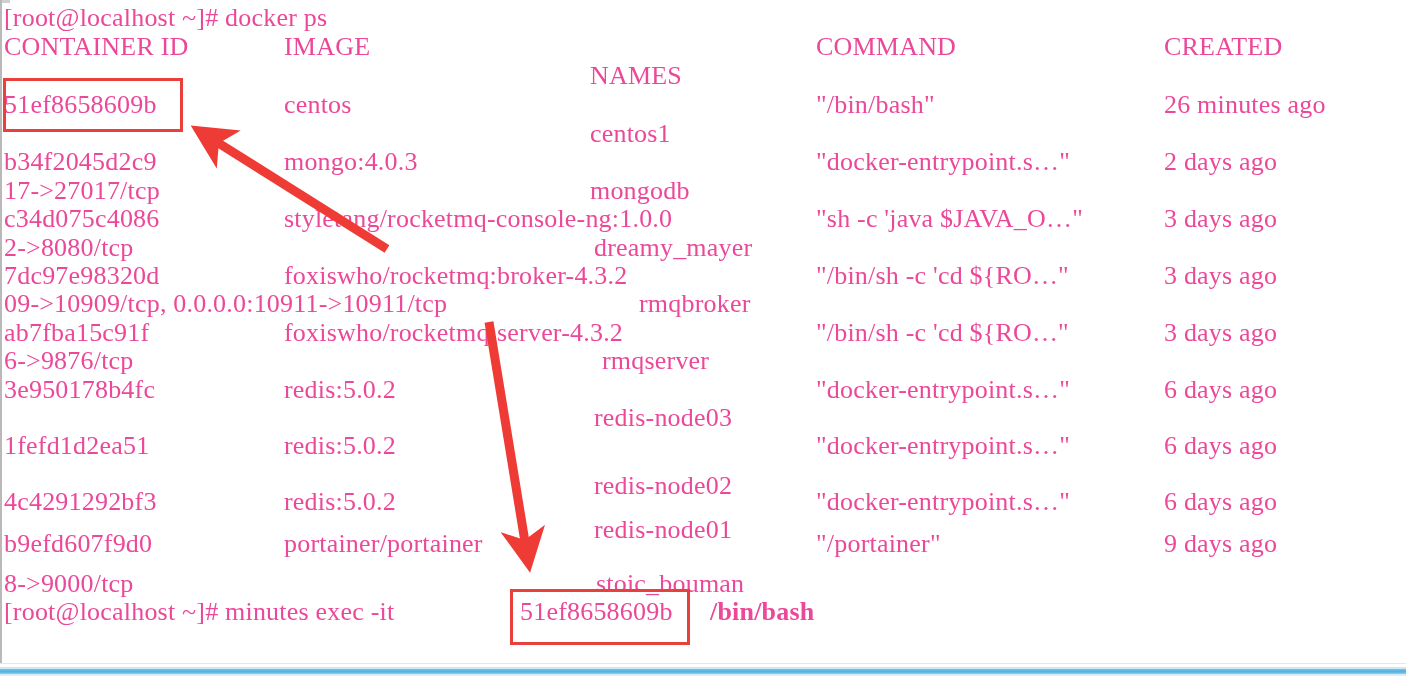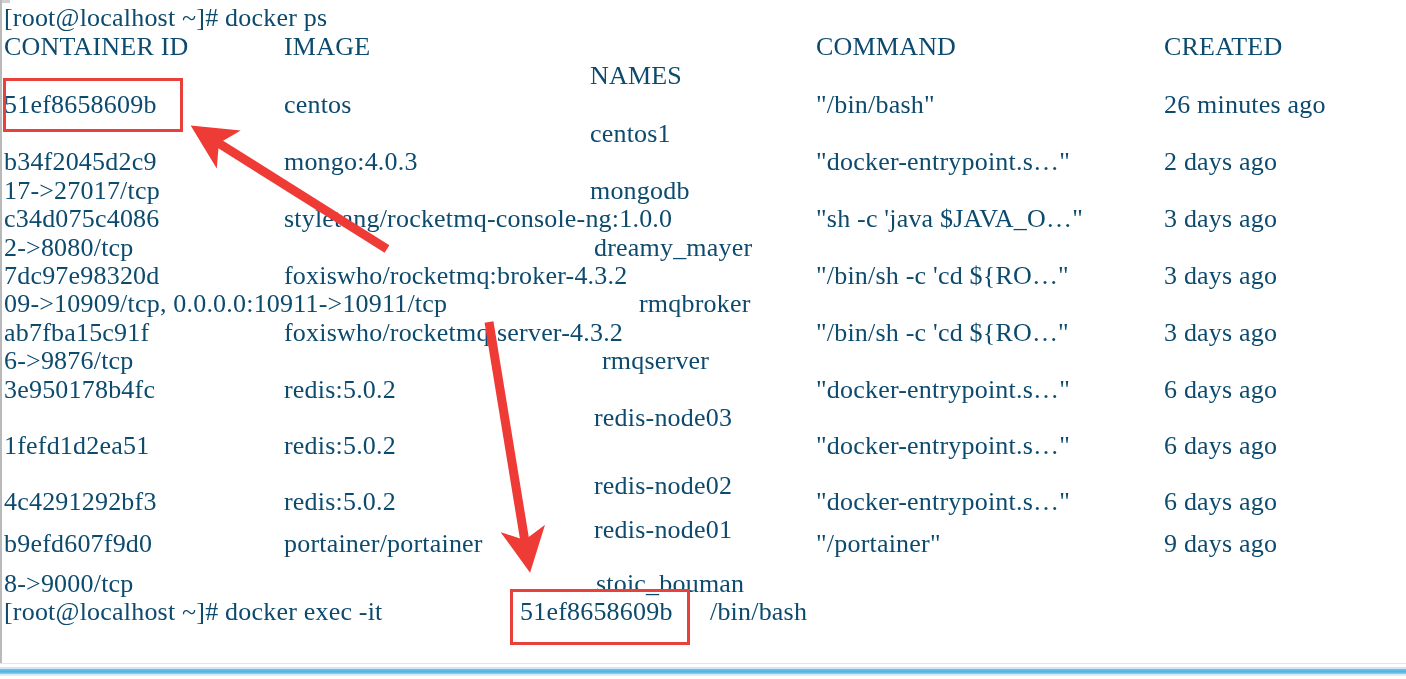--- a/index.html
+++ b/index.html
@@ -37,21 +37,21 @@
     background: #cfcfcf;
   }
 
   
   .terminal {
     position: absolute;
     left: 0;
     top: 0;
     width: 1365px;
     height: 663px;
-    color: #0c4a6e;
+    color: #ec4899;
     font-size: 26px;
     line-height: 28.5px;
     letter-spacing: 0.2px;
   }
 
   .line {
     position: absolute;
     left: 4px;
     white-space: pre;
     height: 28px;
@@ -245,23 +245,23 @@
       <span class="seg col-image">portainer/portainer</span>
       <span class="seg col-cmd">"/portainer"</span>
       <span class="seg col-created">9 days ago</span>
     </div>
     <div class="line" style="top:570px;">
       <span class="seg col-id">8-&gt;9000/tcp</span>
       <span class="seg" style="left:592px;">stoic_bouman</span>
     </div>
 
     <div class="line" style="top:598px;">
-      <span class="seg col-id">[root@localhost ~]# docker exec -it</span>
+      <span class="seg col-id">[root@localhost ~]# minutes exec -it</span>
       <span class="seg" style="left:516px;">51ef8658609b</span>
-      <span class="seg" style="left:706px;">/bin/bash</span>
+      <span class="seg" style="left:706px;font-weight:bold;">/bin/bash</span>
     </div>
 
     <div class="line" style="top:626px;margin-top:39px;">
       <span class="seg col-id">[root@51ef8658609b /]#</span>
     </div>
 
   </div>
 
   <div class="redbox" style="left:3px; top:78px; width:180px; height:54px;"></div>
   <div class="redbox" style="left:510px; top:589px; width:180px; height:56px;"></div>

